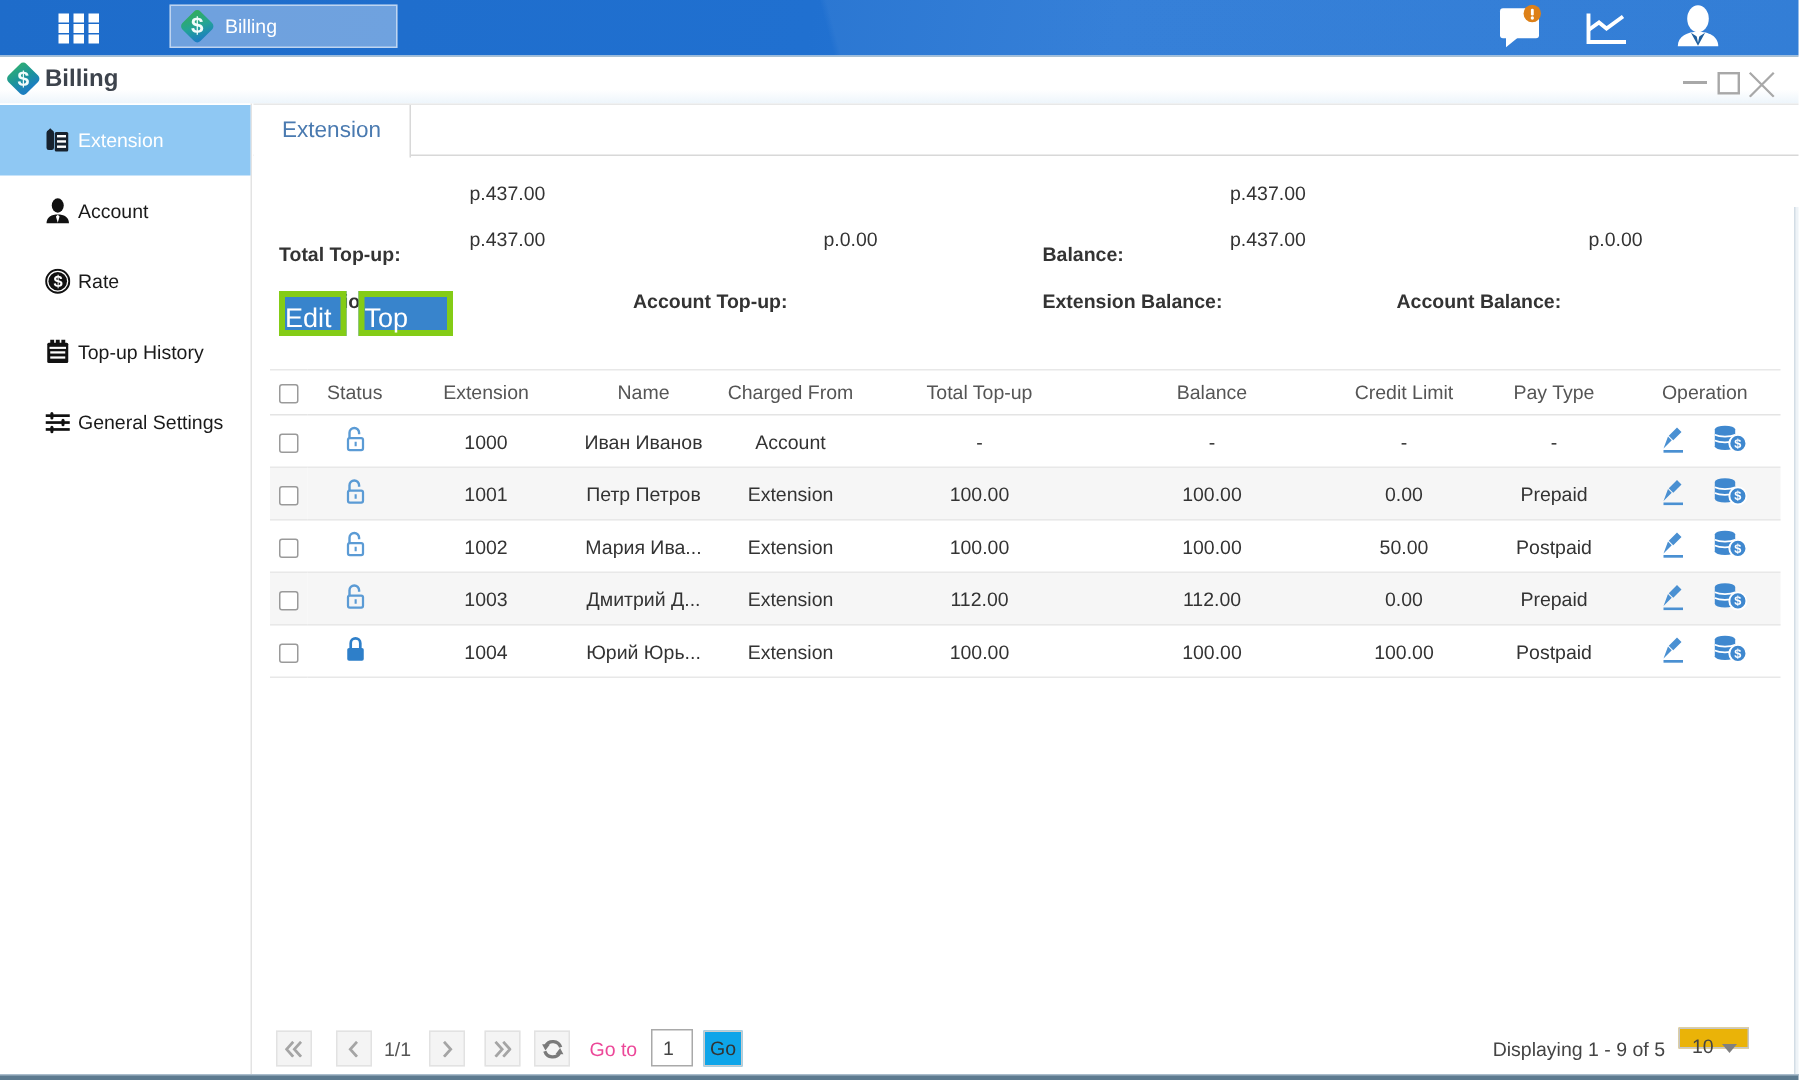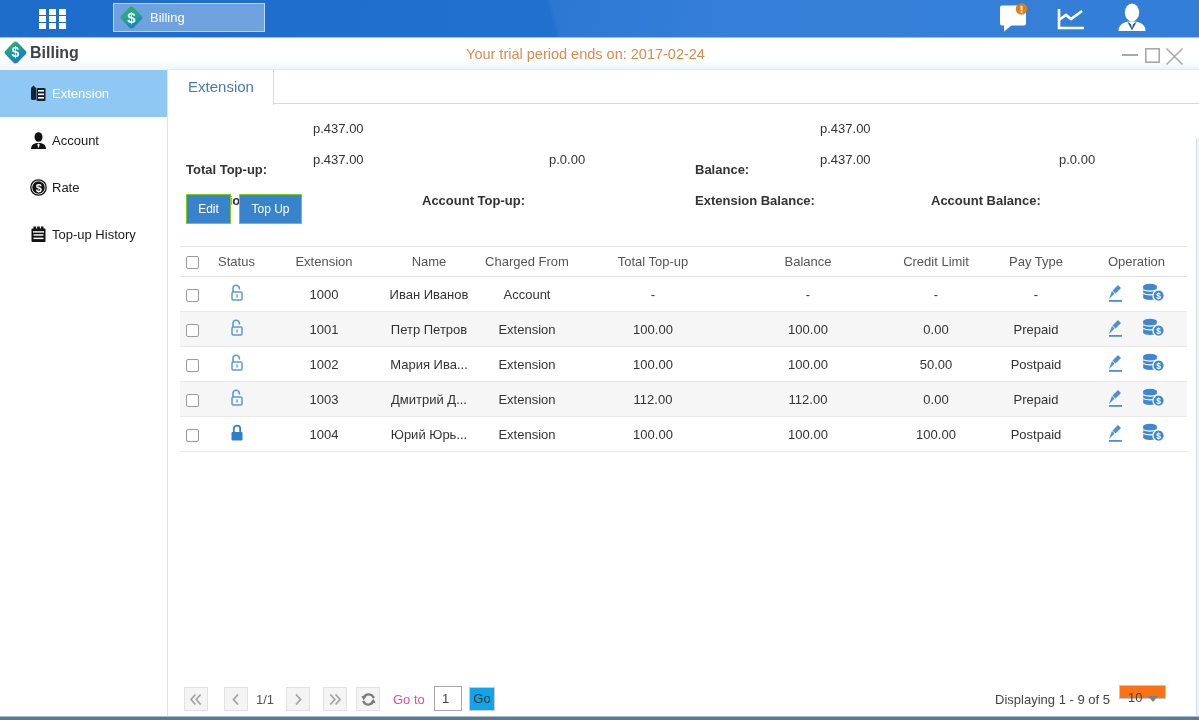--- a/index.html
+++ b/index.html
@@ -41,35 +41,35 @@
 .main { position:absolute; left:169px; top:0; width:1030px; height:648px; }
 
 .tabs { position:absolute; left:0; top:0; width:1030px; height:35px; border-bottom:1px solid #d8d8d8; border-top:1px solid #e8e8e8;}
 .tab { position:absolute; left:0; top:0; width:105px; height:35px; background:#fff; border-right:1px solid #d8d8d8;
   color:#4a7ab0; font-size:15px; text-align:center; line-height:34px; }
 
 .stats { position:absolute; left:0; top:36px; width:1030px; height:120px; font-size:13px; color:#333; }
 .stats b { position:absolute; font-weight:bold;margin-top:41px; }
 .stats span { position:absolute; }
 
-.btn { position:absolute; background:#3884cc; color:#fff; font-size:12px; text-align:center; border:1px solid #84cc16; }
+.btn { position:absolute; background:#3884cc; color:#fff; font-size:18px; border:4px solid #84cc16; }
 
 .tbl { position:absolute; left:11px; top:177px; width:1007px; border-collapse:collapse; table-layout:fixed; font-size:13px; color:#333; }
 .tbl th { font-weight:normal; color:#555; height:30px; border-top:1px solid #e8e8e8; border-bottom:1px solid #e4e4e4; text-align:center; }
 .tbl td { height:35px; border-bottom:1px solid #e8e8e8; text-align:center; }
 .tbl tr.alt td { background:#f6f6f6; }
 .cb { display:inline-block; width:13px; height:13px; border:1px solid #9a9a9a; background:#fff; border-radius:2px; vertical-align:middle; }
 
 .pager { position:absolute; left:11px; top:614px; width:1007px; height:35px; font-size:13px; color:#444; }
 .pbtn { position:absolute; top:4px; width:24px; height:24px; background:#f4f4f4; border:1px solid #e2e2e2; color:#b2b2b2;
   text-align:center; line-height:21px; font-size:17px; }
 .pginput { position:absolute; top:3px; width:28px; height:25px; border:1px solid #a9a9a9; font-size:13px; padding-left:7px; line-height:23px; background:#fff;}
 .gobtn { position:absolute; top:4px; width:26px; height:24px; background:#0ea5e9; border:1px solid #ccc; text-align:center; line-height:22px; color:#333; }
 .disp { position:absolute; right:77px; top:9px; }
-.ddl { position:absolute; right:21px; top:2px; width:47px; height:14px; border:1px solid #c6c6c6; background:#f97316; }
+.ddl { position:absolute; right:21px; top:2px; width:47px; height:14px; border:1px solid #c6c6c6; background:#eab308; }
 .ddl .v { position:absolute; left:8px; top:4px; }
 .ddl .ar { position:absolute; right:7px; top:10px; width:0; height:0; border-left:5px solid transparent; border-right:5px solid transparent; border-top:6px solid #808080; }
 .bottombar { position:absolute; left:0; top:716px; width:1199px; height:4px; background:#5c7a8f; border-top:1px solid #a9bccb; }
 .rightedge { position:absolute; left:1196px; top:69px; width:3px; height:648px; background:#eef3f7; border-left:1px solid #d3dde5; }
 </style>
 </head>
 <body>
 <div class="topbar">
   <div class="gridicon">
     <div style="left:0;top:0"></div>
@@ -113,21 +113,20 @@
     </svg>
   </div>
 </div>
 <div class="titlebar">
   <span class="dm2">
       <span class="diamond">
         <span>$</span>
       </span>
     </span>
   <span class="ttl">Billing</span>
-  <div class="trial">Your trial period ends on: 2017-02-24</div>
   <svg class="winctl" width="62" height="20" viewBox="0 0 62 20">
     <rect x="0" y="9" width="16" height="2" fill="#a8a8a8"></rect>
     <rect x="23.8" y="3.8" width="13.4" height="13.4" fill="none" stroke="#a8a8a8" stroke-width="1.6"></rect>
     <path d="M44.5 3.5 L60.5 19.5 M60.5 3.5 L44.5 19.5" stroke="#a8a8a8" stroke-width="1.5"></path>
   </svg>
 </div>
 <div class="app">
   <div class="sidebar">
     <div class="sitem sel">
       <svg class="ic" viewBox="0 0 17 17">
@@ -160,20 +159,31 @@
       <svg class="ic" viewBox="0 0 17 17">
         <rect x="1.5" y="2.5" width="14" height="13.5" rx="1" fill="#111"></rect>
         <rect x="3.5" y="0.5" width="2.6" height="4" fill="#111"></rect>
         <rect x="7.2" y="0.5" width="2.6" height="4" fill="#111"></rect>
         <rect x="10.9" y="0.5" width="2.6" height="4" fill="#111"></rect>
         <rect x="3" y="5.2" width="11" height="1.4" fill="#fff"></rect>
         <rect x="3.5" y="8.2" width="10" height="1.5" fill="#fff"></rect>
         <rect x="3.5" y="11.6" width="10" height="1.5" fill="#fff"></rect>
       </svg>
       <span class="lb">Top-up History</span>
+    </div>
+    <div class="sitem">
+      <svg class="ic" viewBox="0 0 17 17">
+        <rect x="0.5" y="3.2" width="16" height="1.8" fill="#111"></rect>
+        <rect x="3.6" y="1.6" width="2" height="5" rx="1" fill="#111"></rect>
+        <rect x="0.5" y="7.8" width="16" height="1.8" fill="#111"></rect>
+        <rect x="11" y="6.2" width="2" height="5" rx="1" fill="#111"></rect>
+        <rect x="0.5" y="12.4" width="16" height="1.8" fill="#111"></rect>
+        <rect x="3.6" y="10.8" width="2" height="5" rx="1" fill="#111"></rect>
+      </svg>
+      <span class="lb">General Settings</span>
     </div>
   </div>
   <div class="rightedge"></div>
   <div class="main">
     <div class="tabs">
         <div class="tab">Extension</div>
       </div>
     <div class="stats">
       <b style="left:17px;top:16px">Total Top-up:</b>
         <span style="left:144px;top:16px">p.437.00</span>

